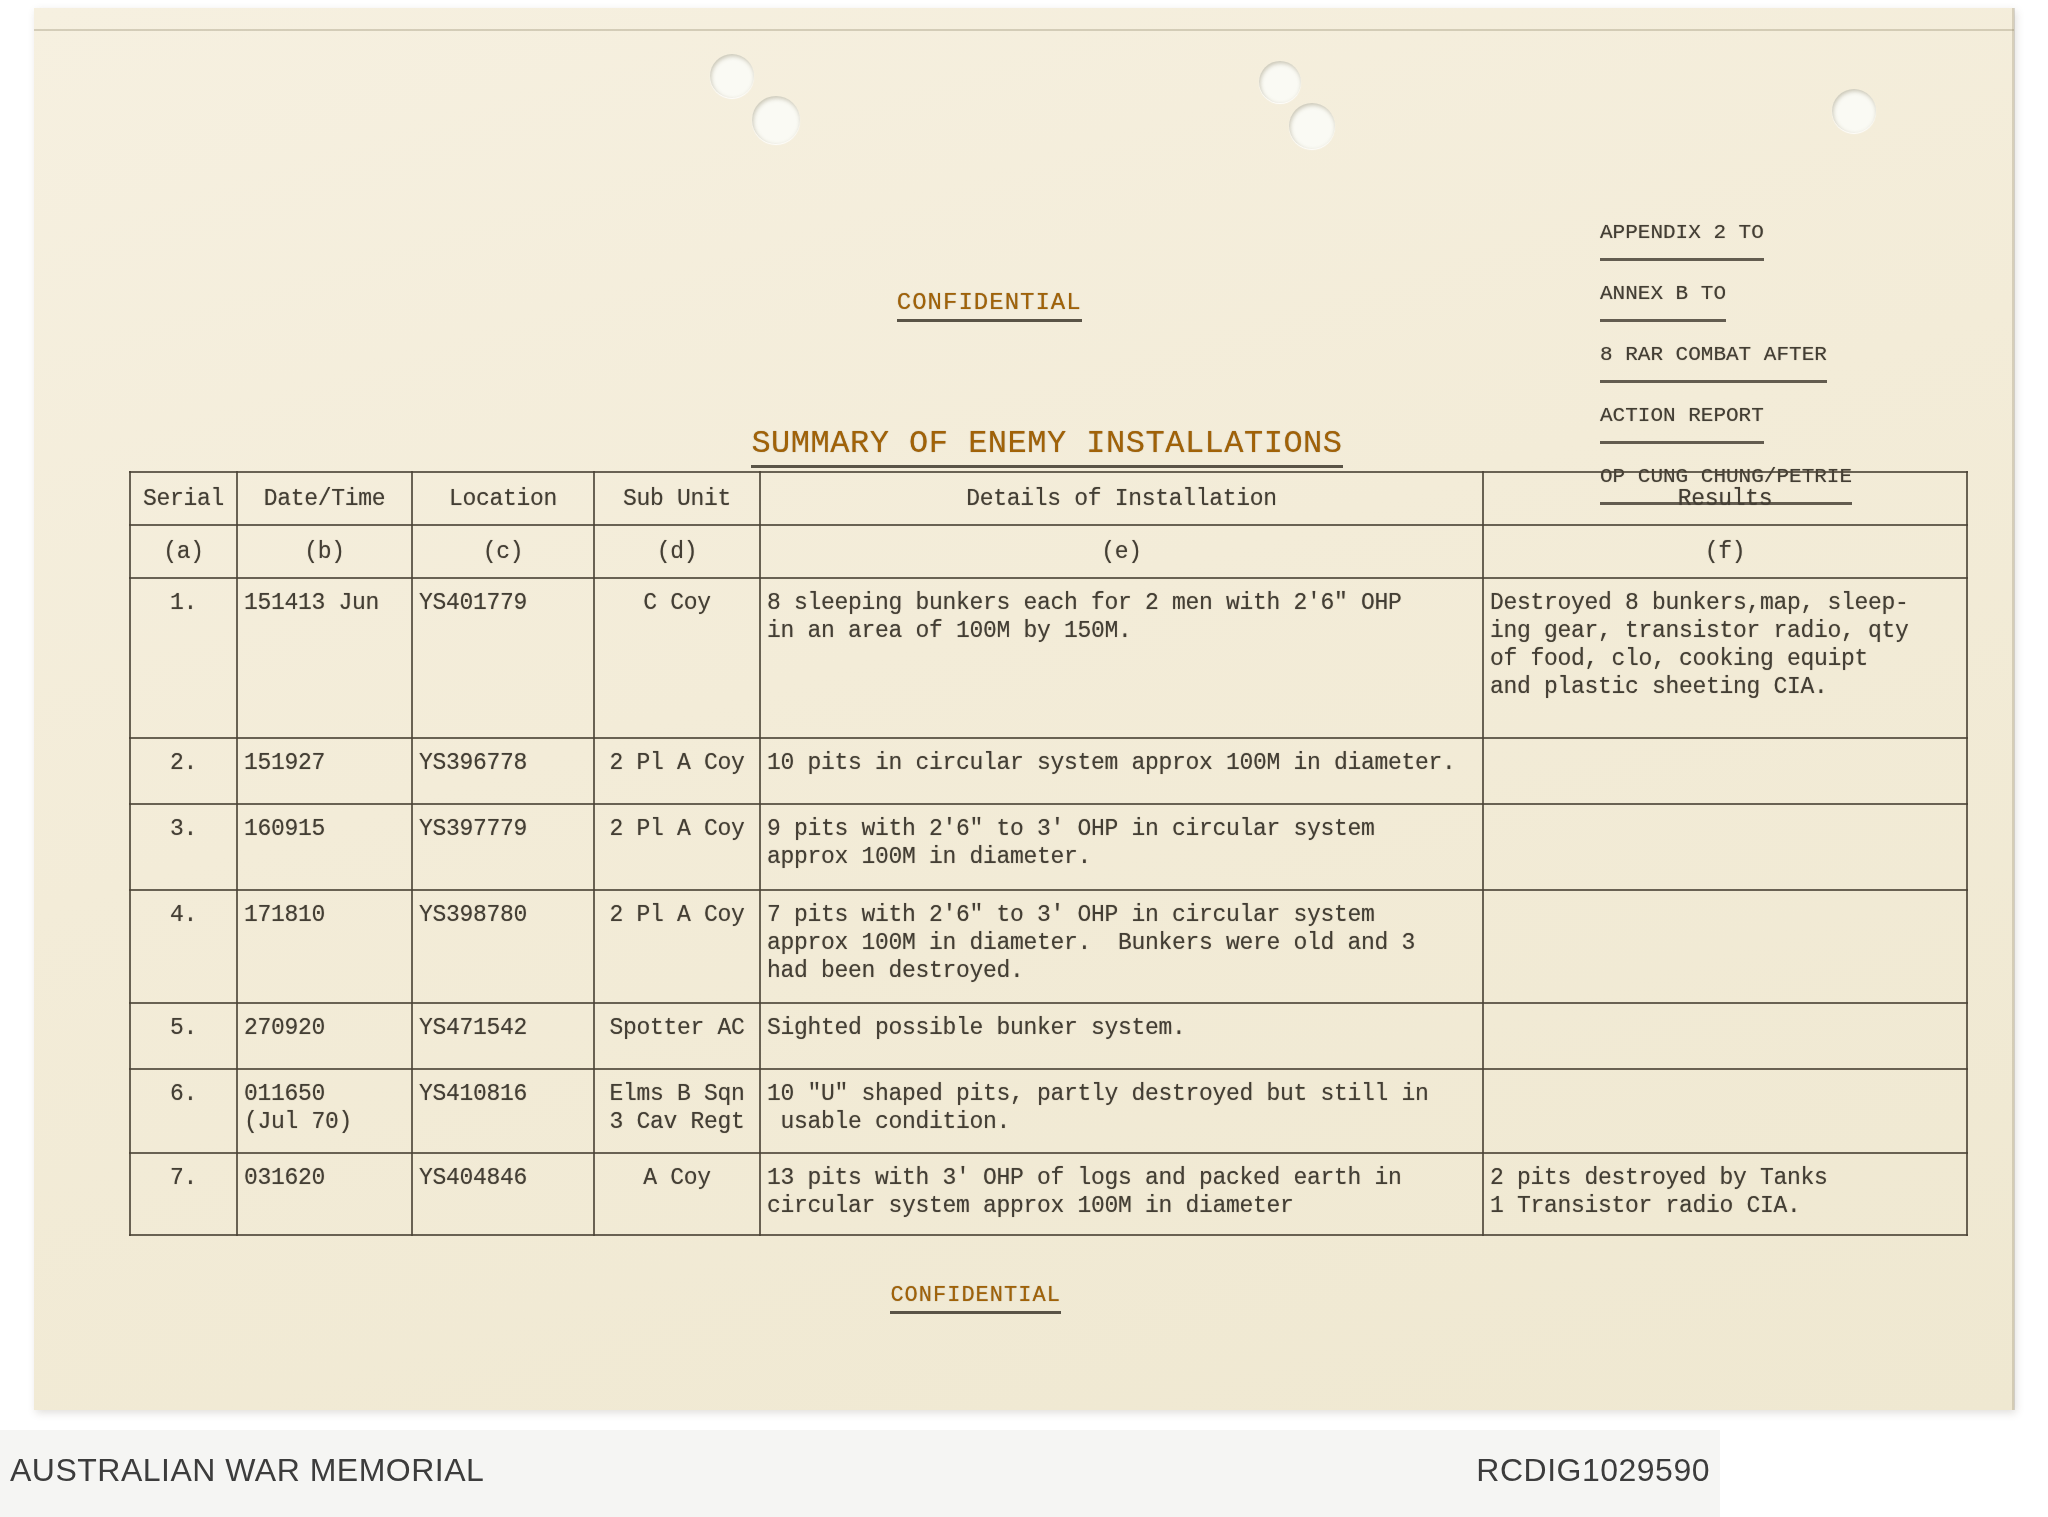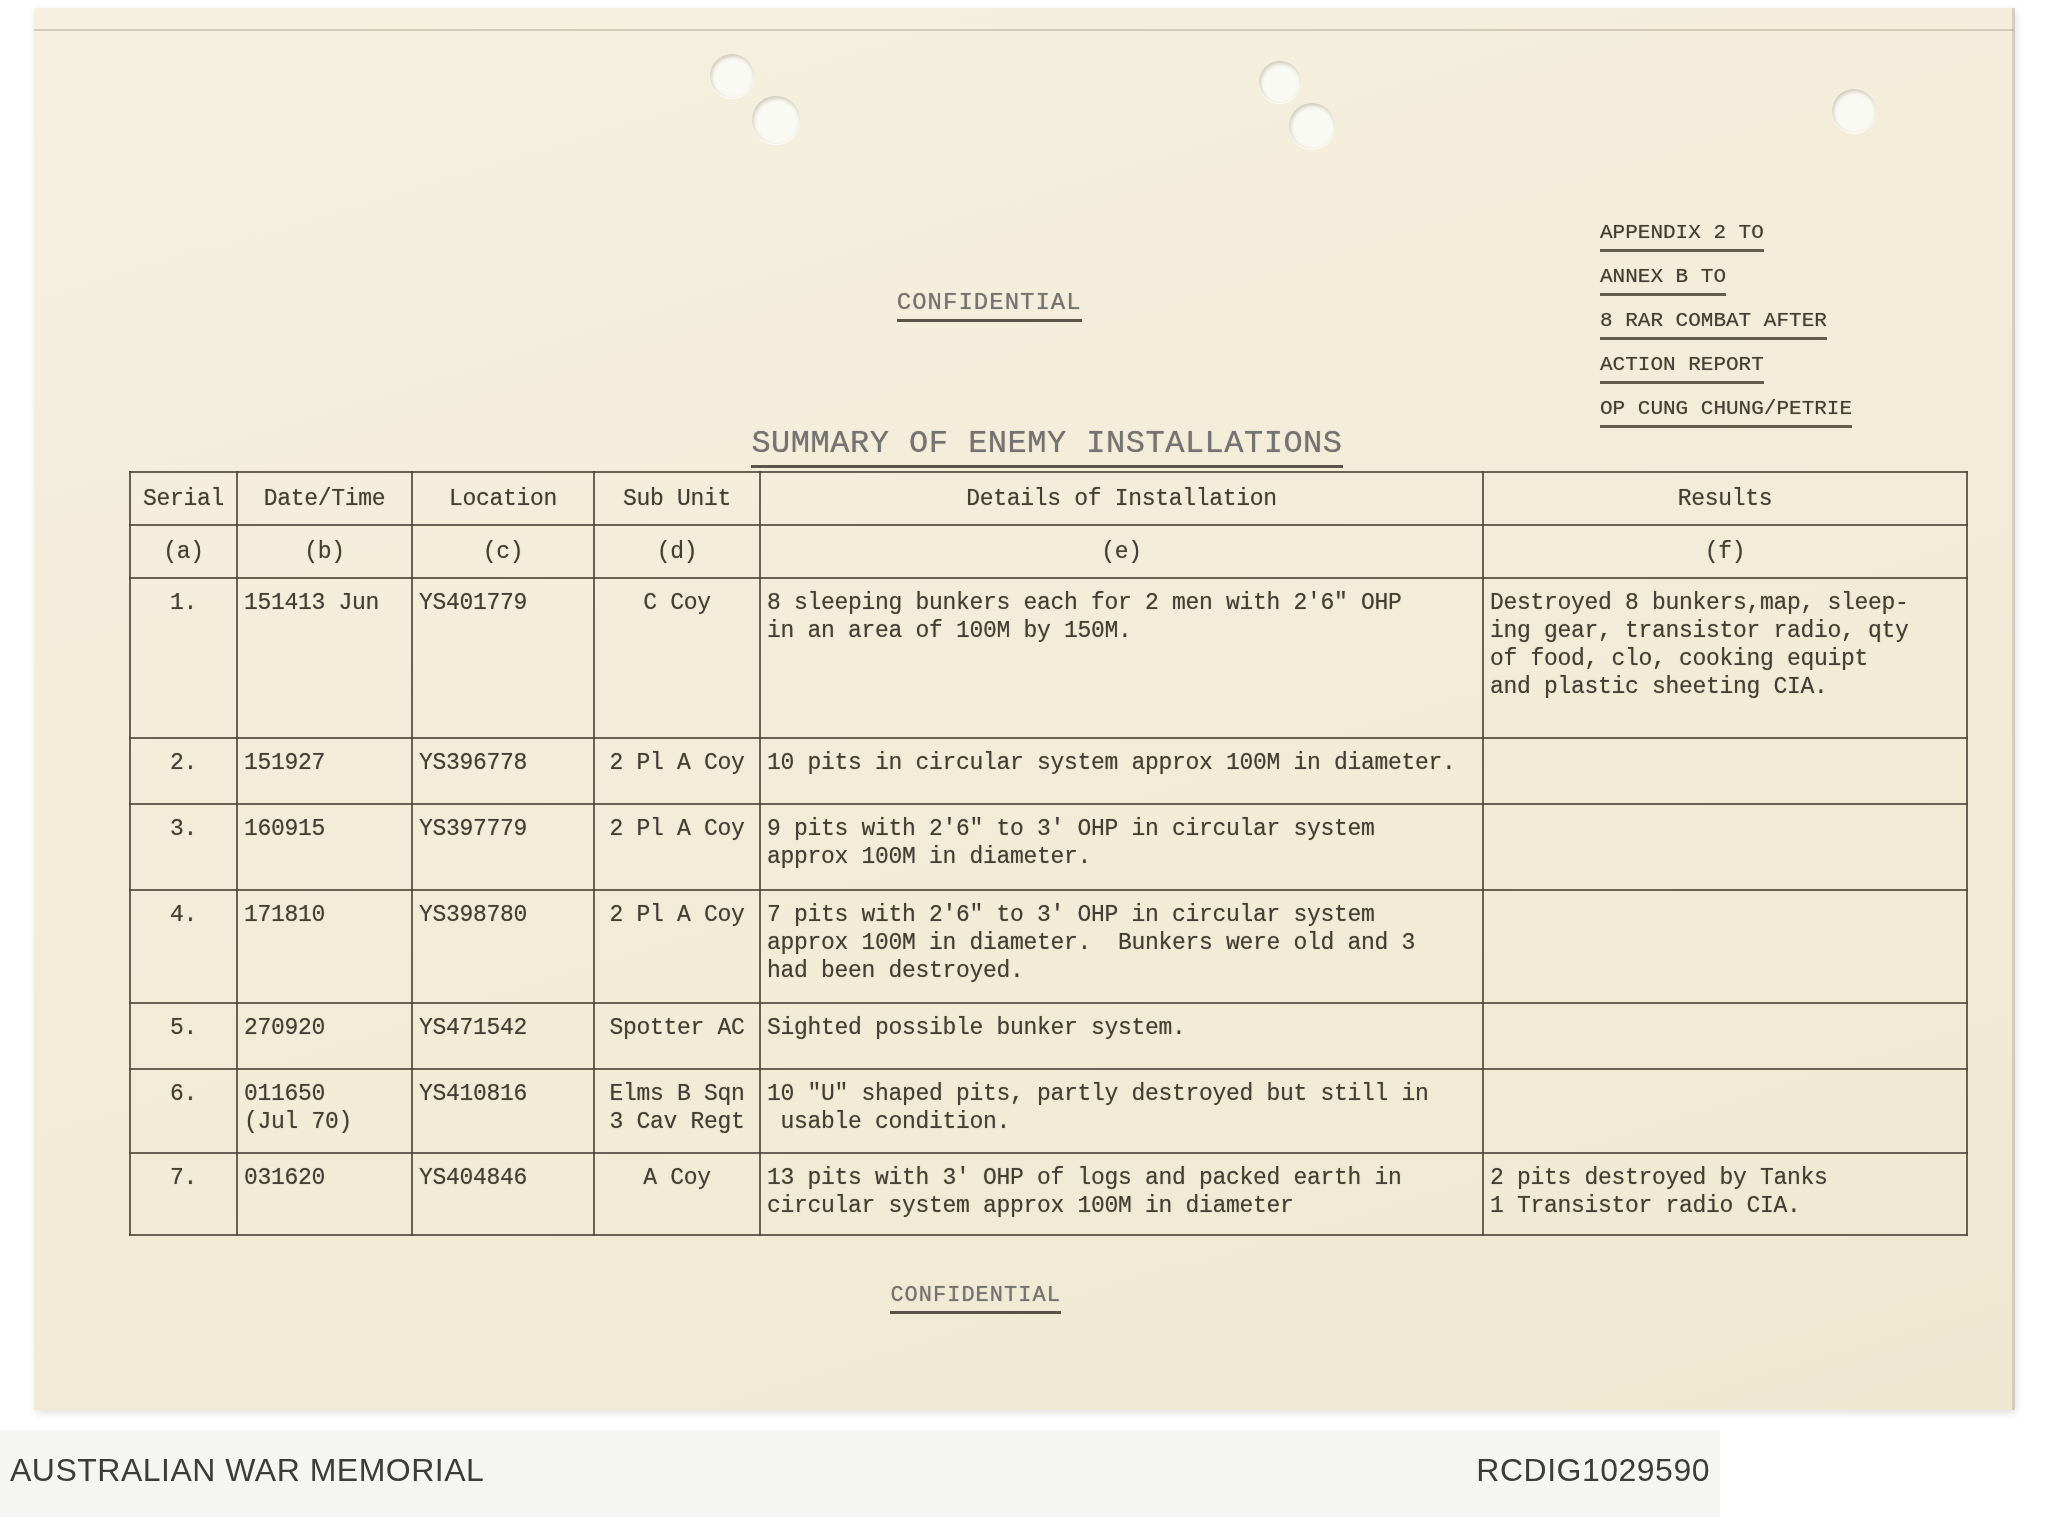--- a/index.html
+++ b/index.html
@@ -19,28 +19,28 @@
   }
   .paper-right-edge{
     position:absolute;left:2012px;top:8px;width:3px;height:1402px;
     background:rgba(140,130,105,.28);
   }
   .hole{
     position:absolute;border-radius:50%;background:#fafaf4;
     box-shadow:inset 1px 2px 4px rgba(140,130,100,.45),0 1px 1px rgba(255,255,255,.9);
   }
   .typed{
-    position:absolute;color:#737373;
+    position:absolute;color:#a16207;
     text-shadow:0 0 1px rgba(70,60,45,.55);
     white-space:pre;
   }
   .uline{border-bottom:3px solid rgba(62,56,45,.85);padding-bottom:3px;}
   .appendix-line{
     display:inline-block;border-bottom:3px solid rgba(62,56,45,.8);
-    padding-bottom:4px;margin-bottom:12px;
+    padding-bottom:13px;margin-bottom:20px;
   }
   .appendix-block{position:absolute;left:1600px;top:220px;font-size:21px;
     line-height:25px;color:#433e34;text-shadow:0 0 1px rgba(70,60,45,.55);}
   .appendix-block div{display:block;}
   table.summary{
     position:absolute;left:129px;top:471px;width:1837px;
     border-collapse:collapse;table-layout:fixed;
   }
   table.summary th,table.summary td{
     border:2px solid rgba(74,67,54,.82);

